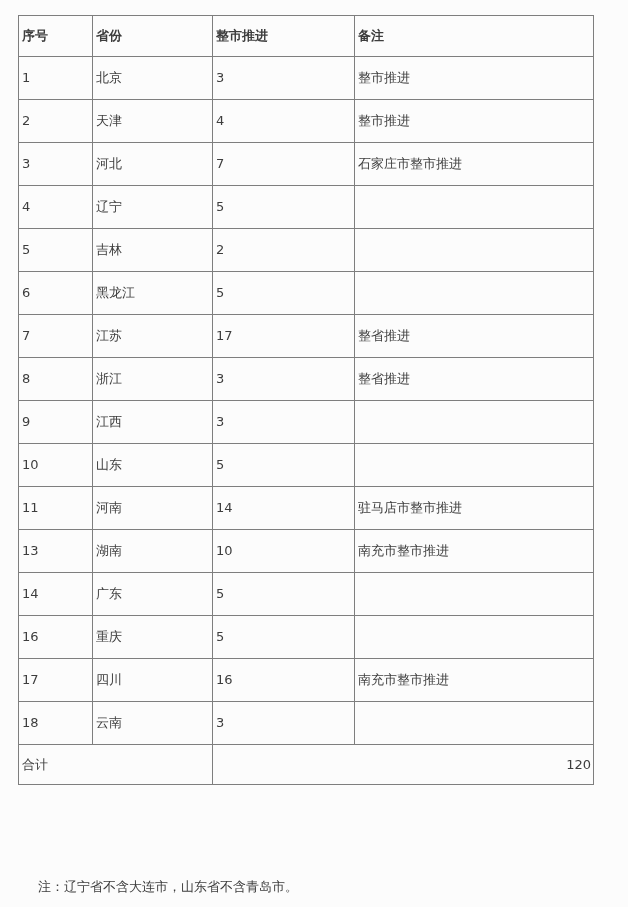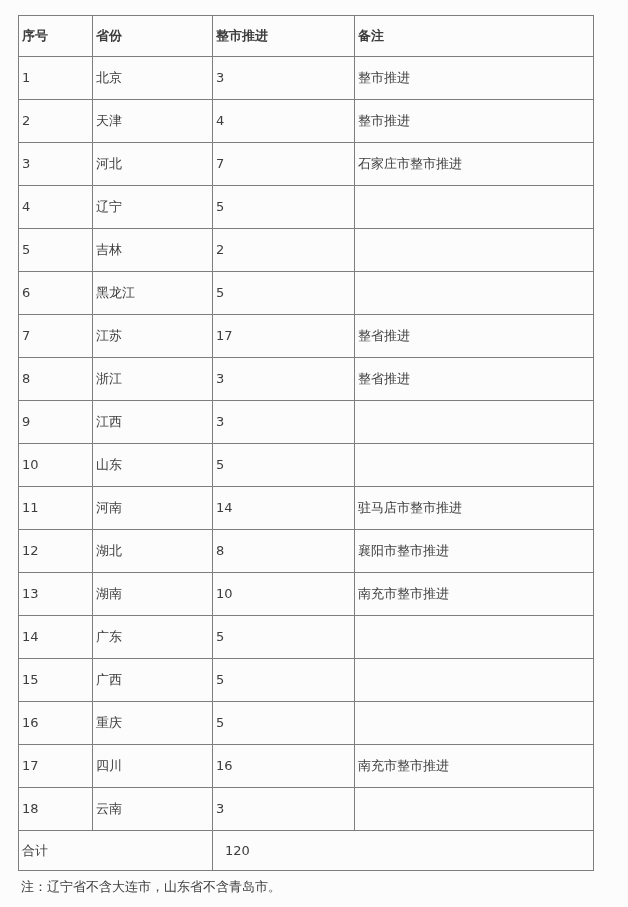--- a/index.html
+++ b/index.html
@@ -47,24 +47,25 @@
   .data-table thead th {
     font-weight: bold;
     height: 40px;
   }
   .data-table tfoot td {
     height: 39px;
     margin-left: 36px;
   }
   .data-table td.total-value-cell {
     padding-left: 12px;
+    text-align: right;
   }
   .note {
     position: absolute;
-    left: 21px;
+    left: 38px;
     top: 878px;
     margin: 0;
     font-size: 13px;
     color: #3d3d3d;
     white-space: nowrap;
   }
 </style>
 </head>
 <body>
 
@@ -146,40 +147,28 @@
           <td>5</td>
           <td></td>
         </tr>
         <tr>
           <td>11</td>
           <td>河南</td>
           <td>14</td>
           <td>驻马店市整市推进</td>
         </tr>
         <tr>
-          <td>12</td>
-          <td>湖北</td>
-          <td>8</td>
-          <td>襄阳市整市推进</td>
-        </tr>
-        <tr>
           <td>13</td>
           <td>湖南</td>
           <td>10</td>
           <td>南充市整市推进</td>
         </tr>
         <tr>
           <td>14</td>
           <td>广东</td>
-          <td>5</td>
-          <td></td>
-        </tr>
-        <tr>
-          <td>15</td>
-          <td>广西</td>
           <td>5</td>
           <td></td>
         </tr>
         <tr>
           <td>16</td>
           <td>重庆</td>
           <td>5</td>
           <td></td>
         </tr>
         <tr>

